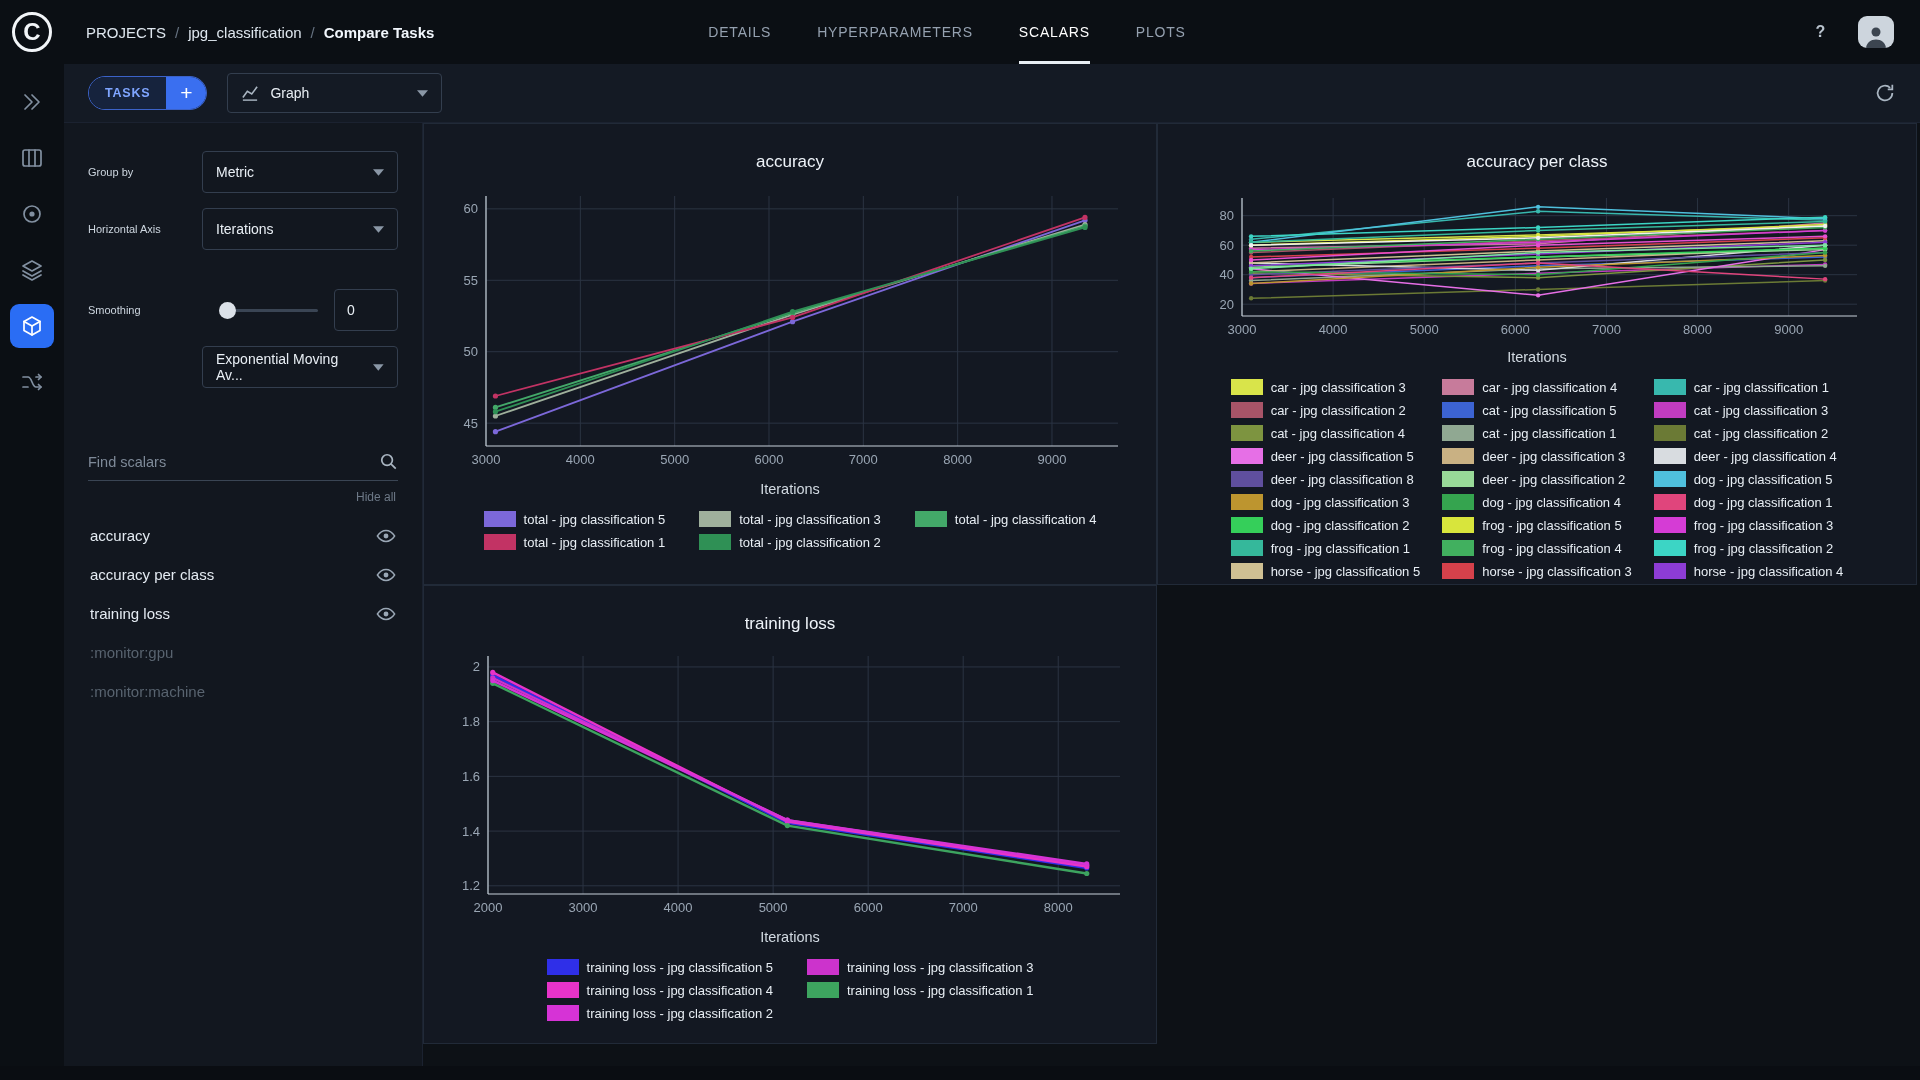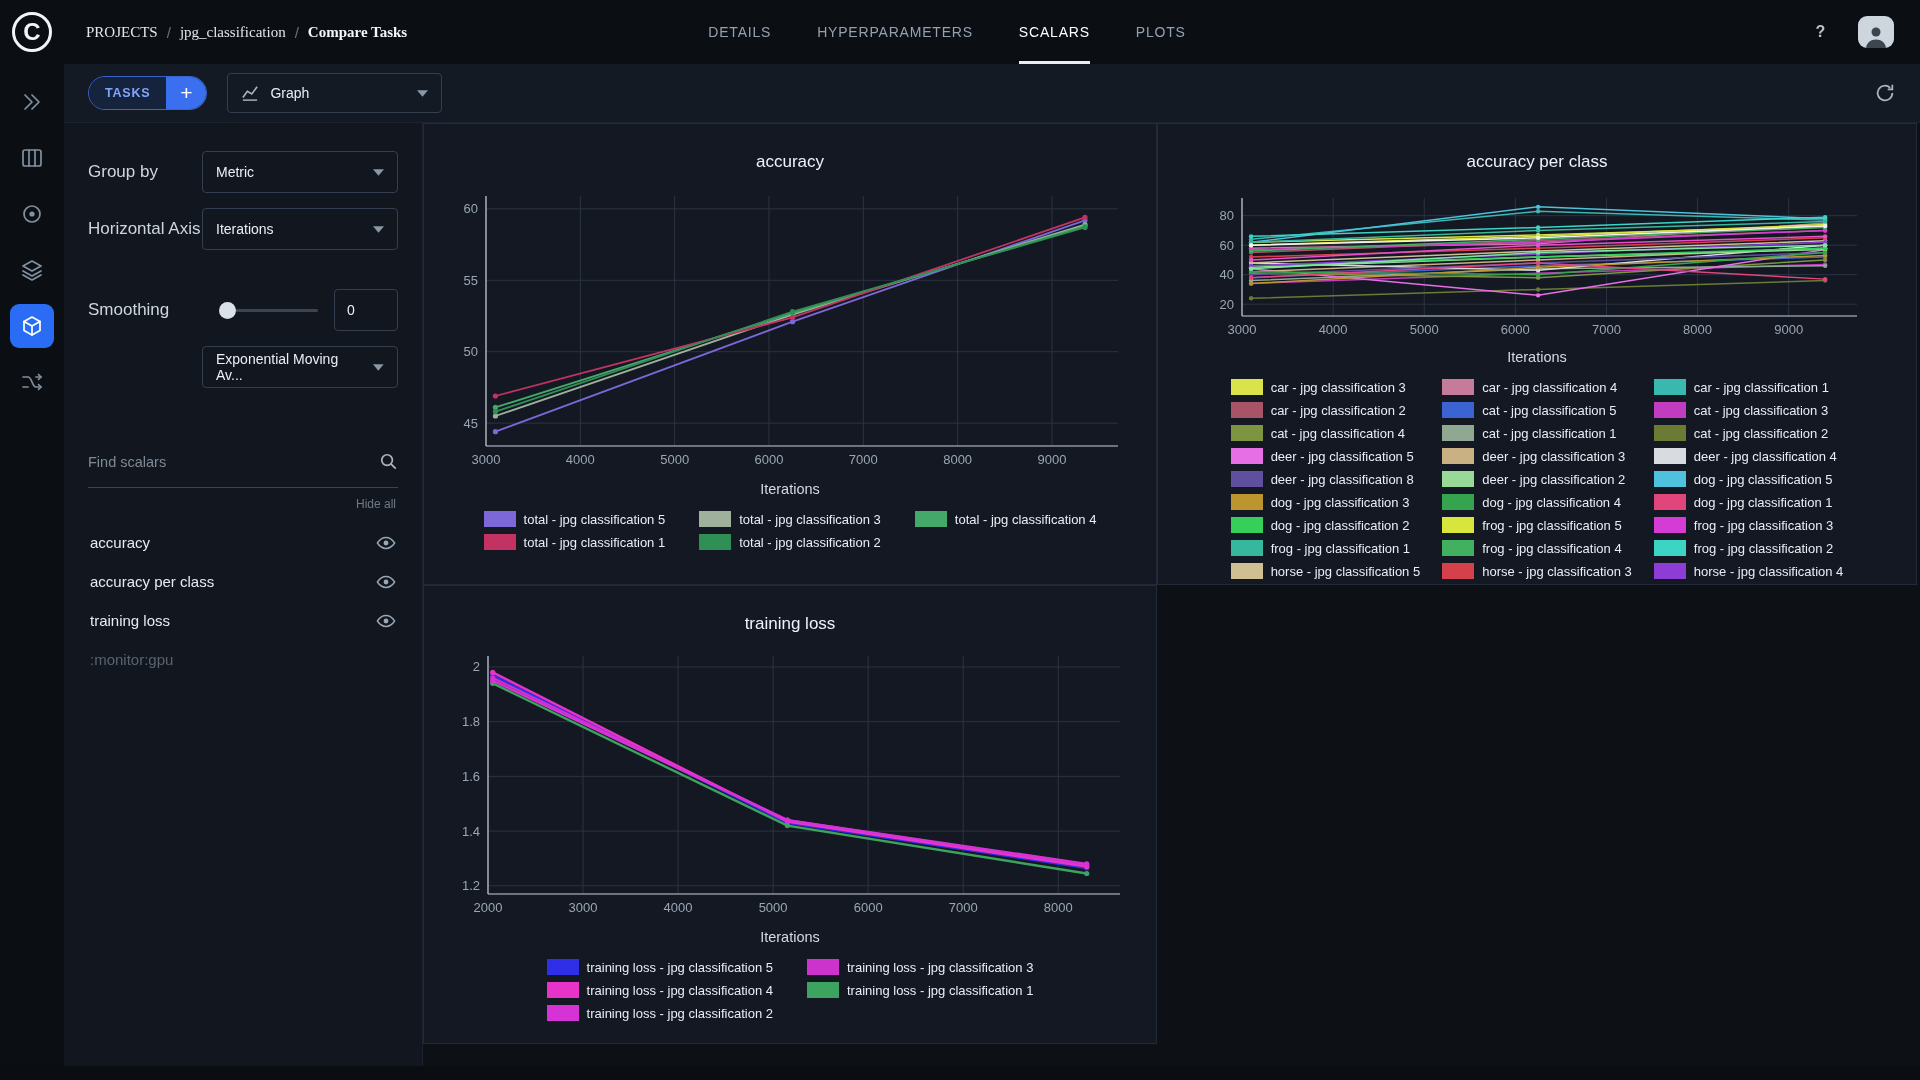--- a/index.html
+++ b/index.html
@@ -6,21 +6,21 @@
   html,body { width:1920px; height:1080px; overflow:hidden; }
   body { font-family:"Liberation Sans", sans-serif; background:#0d1116; color:#c6d0da; }
 
   
   .topbar { height:64px; background:#0b0f14; display:flex; align-items:stretch; }
   .top-left { flex:1; display:flex; align-items:center; }
   .logo-box { width:64px; display:flex; align-items:center; justify-content:center; }
   .logo { width:40px; height:40px; border-radius:50%; border:3px solid #f2f5f8; color:#f2f5f8;
           display:flex; align-items:center; justify-content:center; font-weight:bold; font-size:24px; }
   .breadcrumb { display:flex; align-items:center; gap:9px; font-size:15px; margin-left:22px; white-space:nowrap; }
-  .crumb { color:#dfe7ef; cursor:pointer;font-family:Liberation Serif, serif; }
+  .crumb { color:#dfe7ef; cursor:pointer; }
   .crumb-sep { color:#677382; }
   .crumb-last { font-weight:bold; color:#f2f7fd; }
   .tabs { display:flex; gap:46px; align-items:stretch;text-align:right; }
   .tab { display:flex; align-items:center; font-size:14px; letter-spacing:.8px; color:#95a1b0;
          border-bottom:3px solid transparent; padding-top:3px; cursor:pointer; white-space:nowrap; }
   .tab.active { color:#ffffff; border-bottom-color:#e9eff5; }
   .top-right { flex:1; display:flex; align-items:center; justify-content:flex-end; gap:24px; padding-right:26px; }
   .help-icon { width:27px; height:27px; border-radius:50%; border:2px solid #b9c3cе; border-color:#b9c3ce;
                color:#b9c3ce; font-size:16px; font-weight:bold; display:flex; align-items:center; justify-content:center; cursor:pointer; }
   .avatar { width:36px; height:32px; border-radius:9px; background:#cdd5dd; display:flex; align-items:flex-end; justify-content:center; overflow:hidden; cursor:pointer; }
@@ -49,30 +49,30 @@
   .select .chev { margin-left:auto; }
   .graph-select { width:215px; }
   .toolbar-spacer { flex:1; }
   .icon-btn { cursor:pointer; display:flex; align-items:center; }
 
   
   .main-row { flex:1; display:flex; min-height:0; }
   .controls { width:359px; background:#12171f; border-right:1px solid #1b2230; padding:28px 24px 0 24px;
               display:flex; flex-direction:column; }
   .ctrl-row { display:flex; align-items:center; justify-content:space-between; margin-bottom:15px; }
-  .ctrl-label { font-size:17px; color:#cdd6df; }
+  .ctrl-label { font-size:11px; color:#cdd6df; }
   .ctrl-select { width:196px; height:42px; }
   .smooth-row { margin-top:24px; }
   .slider { width:96px; height:3px; background:#3a4554; border-radius:2px; position:relative;
             margin-left:auto; margin-right:16px; cursor:pointer; }
   .slider-thumb { position:absolute; left:-3px; top:-7px; width:17px; height:17px; border-radius:50%; background:#dbe1e8; }
   .num-input { width:64px; height:42px; background:transparent; border:1px solid #333e4e; border-radius:4px;
                color:#e9eff5; font-size:14px; padding:0 12px; font-family:"Liberation Sans",sans-serif; }
   .ema-row { display:flex; justify-content:flex-end; margin-bottom:16px; }
-  .search-row { display:flex; align-items:center; border-bottom:1px solid #3a4554; padding-bottom:16px; margin-top:48px; }
+  .search-row { display:flex; align-items:center; border-bottom:1px solid #3a4554; padding-bottom:9px; margin-top:48px; }
   .search-input { flex:1; background:transparent; border:none; outline:none; color:#e4ebf2; font-size:14.5px;
                   font-family:"Liberation Sans",sans-serif; }
   .search-input::placeholder { color:#7e8a98; }
   .hide-all { text-align:right; font-size:12px; color:#6d7987; margin:9px 2px 12px 0; cursor:pointer; }
   .scalar-item { display:flex; align-items:center; justify-content:space-between; padding:11px 2px; font-size:15px; color:#e4ebf2; cursor:pointer; }
   .scalar-item.disabled .scalar-label { color:#58636f; }
   .scalar-item .eye { cursor:pointer; }
 
   
   .charts { flex:1; position:relative; background:#0d1116; overflow:hidden; }
@@ -258,20 +258,23 @@
             </div>
             <div class="scalar-item">
               <span class="scalar-label">training loss</span>
               <svg class="eye" width="20" height="14" viewBox="0 0 22 14">
                 <path d="M11 1C5.5 1 1.5 7 1.5 7S5.5 13 11 13s9.5-6 9.5-6S16.5 1 11 1z" fill="none" stroke="#9aa7b5" stroke-width="1.5"></path>
                 <circle cx="11" cy="7" r="2.7" fill="#9aa7b5"></circle>
               </svg>
             </div>
             <div class="scalar-item disabled">
               <span class="scalar-label">:monitor:gpu</span>
+            </div>
+            <div class="scalar-item disabled">
+              <span class="scalar-label">:monitor:machine</span>
             </div>
           </div>
       </aside>
 
       <main class="charts">
 
         <section class="card card1">
           <h3 class="chart-title">accuracy</h3>
           <svg class="plot" width="700" height="292">
               <line x1="46" y1="12" x2="46" y2="262" stroke="#2b3443" stroke-width="1"></line>

